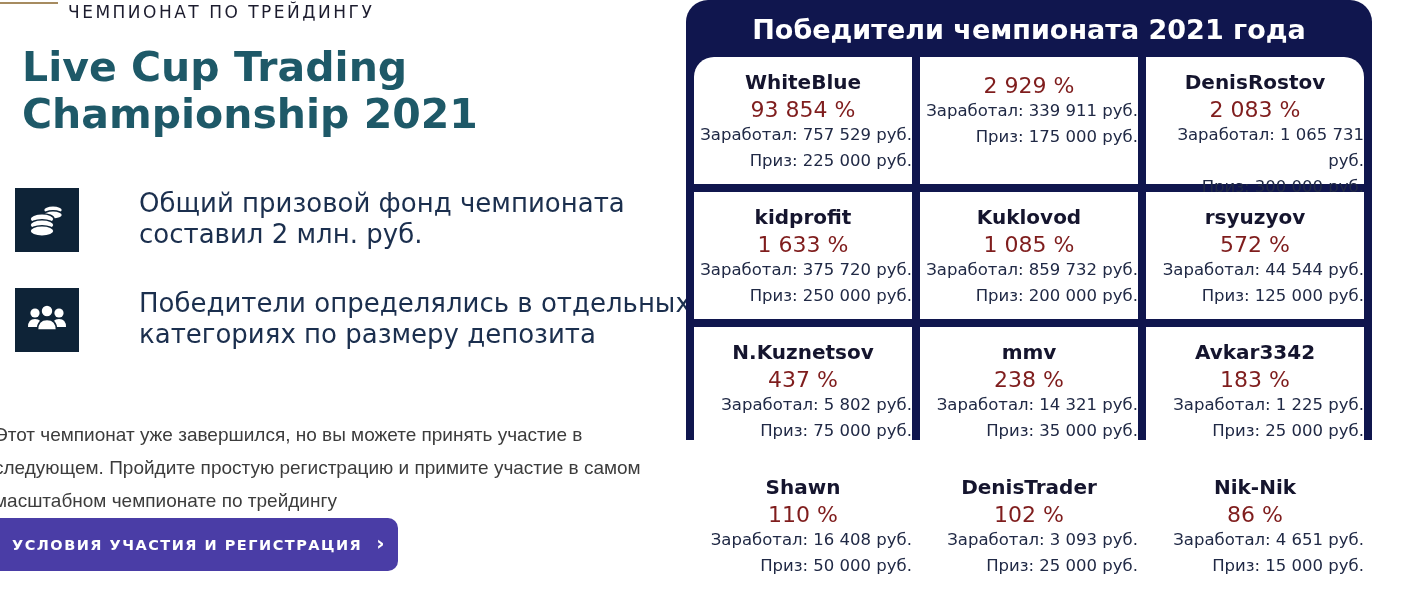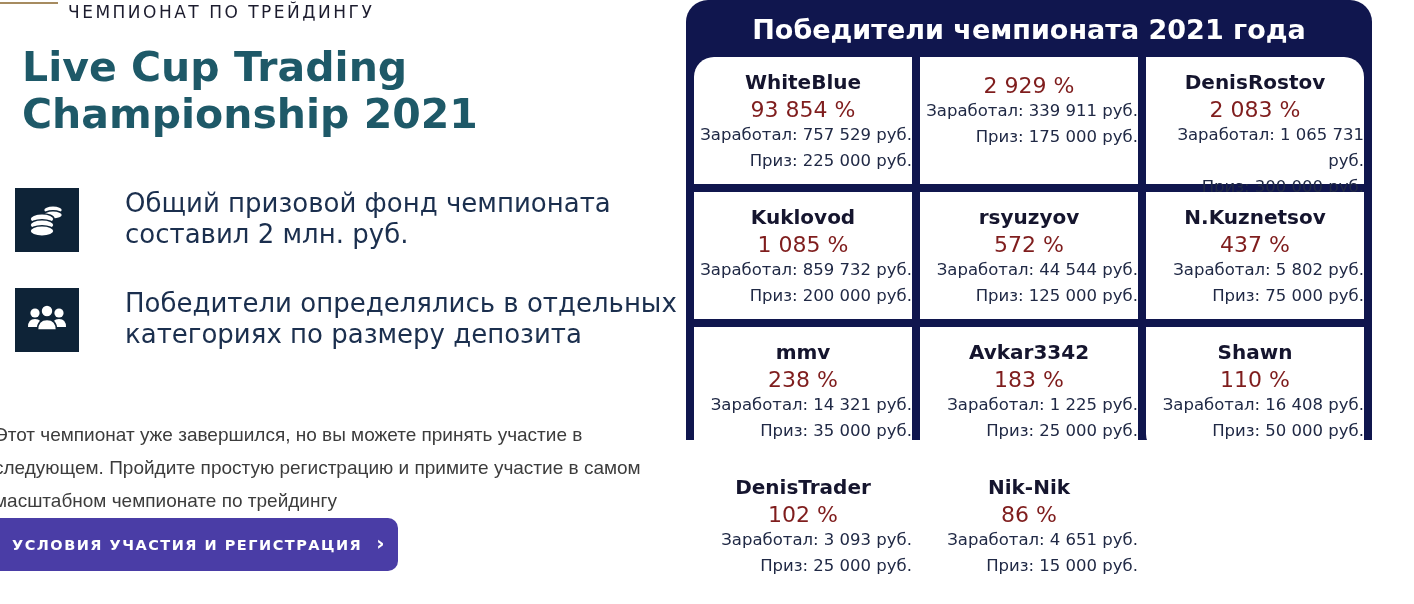--- a/index.html
+++ b/index.html
@@ -37,20 +37,21 @@
     font-size: 41px;
     line-height: 47px;
     font-weight: 700;
     color: #1e5968;
   }
   .feature {
     position: absolute;
     left: 15px;
     display: flex;
     align-items: flex-start;
+    gap: 14px;
   }
   .feature-1 { top: 188px; }
   .feature-2 { top: 288px; }
   .feature-icon-tile {
     width: 64px; height: 64px;
     background: #0e2337;
     flex: 0 0 64px;
     display: flex;
     align-items: center;
     justify-content: center;
@@ -213,20 +214,26 @@
         <div class="winner-line"><span>Приз:</span> <span>175 000 руб.</span></div>
       </div>
 
       <div class="winner-card corner-tr">
         <div class="winner-name">DenisRostov</div>
         <div class="winner-percent">2 083 %</div>
         <div class="winner-line"><span>Заработал:</span> <span>1 065 731 руб.</span></div>
         <div class="winner-line"><span>Приз:</span> <span>300 000 руб.</span></div>
       </div>
 
+      <div class="winner-card">
+        <div class="winner-name">kidprofit</div>
+        <div class="winner-percent">1 633 %</div>
+        <div class="winner-line"><span>Заработал:</span> <span>375 720 руб.</span></div>
+        <div class="winner-line"><span>Приз:</span> <span>250 000 руб.</span></div>
+      </div>
 
       <div class="winner-card">
         <div class="winner-name">Kuklovod</div>
         <div class="winner-percent">1 085 %</div>
         <div class="winner-line"><span>Заработал:</span> <span>859 732 руб.</span></div>
         <div class="winner-line"><span>Приз:</span> <span>200 000 руб.</span></div>
       </div>
 
       <div class="winner-card">
         <div class="winner-name">rsyuzyov</div>

